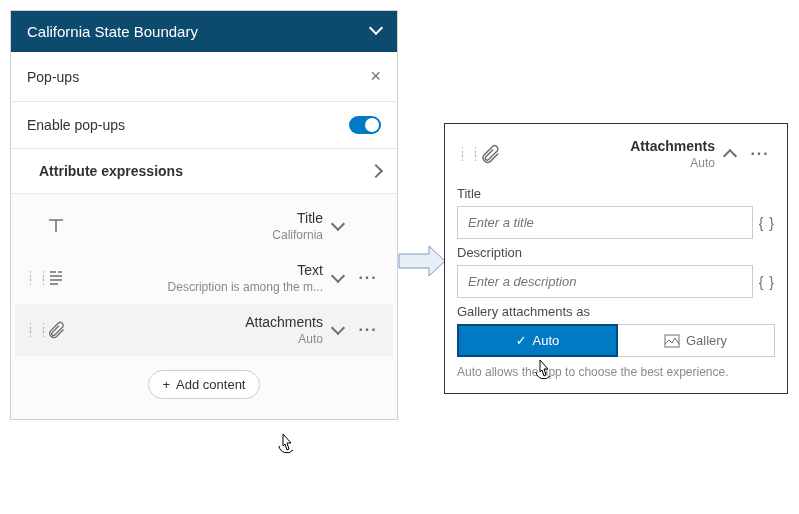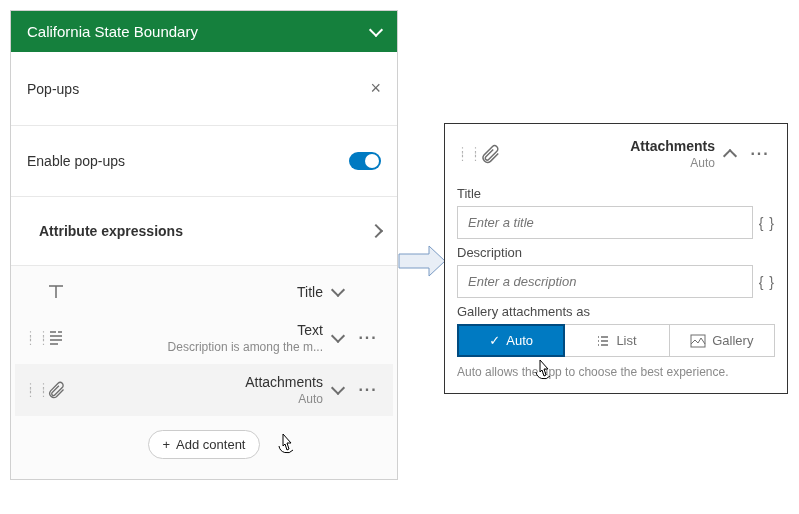--- a/index.html
+++ b/index.html
@@ -1,22 +1,22 @@
 <!DOCTYPE html>
 <html><head>
 <meta charset="utf-8">
 <style>
   * { box-sizing: border-box; margin: 0; padding: 0; font-family: -apple-system, "Segoe UI", Arial, sans-serif; }
   body { background: #fff; width: 799px; height: 514px; position: relative; }
   
   .left-panel { position: absolute; left: 10px; top: 10px; width: 388px; border: 1px solid #d0d0d0; background: #fff; }
   
-  .dark-header { background: #15803d; color: #fff; display: flex; align-items: center; justify-content: space-between; padding: 12px 16px; font-size: 15px; }
-  
-  .row { display: flex; align-items: center; justify-content: space-between; padding: 26px 16px; border-bottom: 1px solid #e8e8e8; font-size: 14px; color: #323232; }
+  .dark-header { background: #0c4a6e; color: #fff; display: flex; justify-content: space-between; padding: 12px 16px; font-size: 15px; }
+  
+  .row { display: flex; align-items: center; justify-content: space-between; padding: 14px 16px; border-bottom: 1px solid #e8e8e8; font-size: 14px; color: #323232; }
   .row.noborder { border-bottom: none; font-weight: bold; }
   
   .close-x { font-size: 18px; color: #6e6e6e; cursor: pointer; }
   
   .toggle { width: 32px; height: 18px; border-radius: 9px; background: #007ac2; position: relative; }
   .toggle::after { content: ""; position: absolute; right: 2px; top: 2px; width: 14px; height: 14px; background: #fff; border-radius: 50%; }
   
   .chevron-up, .chevron-down, .chevron-right {
     width: 10px; height: 10px; border-right: 2px solid #6e6e6e; border-bottom: 2px solid #6e6e6e; display: inline-block;
   }
@@ -86,20 +86,21 @@
 
     <div class="content-item">
       <div class="drag-dots" style="visibility:hidden;">⋮⋮</div>
       <div class="item-icon">
         <svg width="20" height="20" viewBox="0 0 20 20">
             <path d="M3 4 h14 M10 4 v12" stroke="#6e6e6e" stroke-width="1.5" fill="none"></path>
           </svg>
       </div>
       <div class="item-text">
         <div class="item-label">Title</div>
+        <div class="item-sub">California</div>
       </div>
       <div class="item-expand">
           <span class="chevron-down"></span>
         </div>
       <div class="item-more" style="visibility:hidden;">···</div>
     </div>
 
     <div class="content-item">
       <div class="drag-dots">⋮⋮<br>⋮⋮</div>
       <div class="item-icon">
@@ -183,28 +184,20 @@
   </div>
 
   <div class="field-label">Gallery attachments as</div>
   <div class="seg-control">
     <div class="seg-btn active">
       <span>✓</span>
       <span>Auto</span>
     </div>
     <div class="seg-btn">
       <span>
-          <svg width="14" height="14" viewBox="0 0 14 14">
-            <path d="M2 3h1M5 3h7M2 7h1M5 7h7M2 11h1M5 11h7" stroke="#6e6e6e" stroke-width="1.5"></path>
-          </svg>
-        </span>
-      <span>List</span>
-    </div>
-    <div class="seg-btn">
-      <span>
           <svg width="16" height="14" viewBox="0 0 16 14">
             <rect x="1" y="1" width="14" height="12" fill="none" stroke="#6e6e6e"></rect>
             <path d="M1 10 l4-4 3 3 3-5 4 6" fill="none" stroke="#6e6e6e"></path>
           </svg>
         </span>
       <span>Gallery</span>
     </div>
   </div>
   <div class="helper-text">Auto allows the app to choose the best experience.</div>
 </div>

